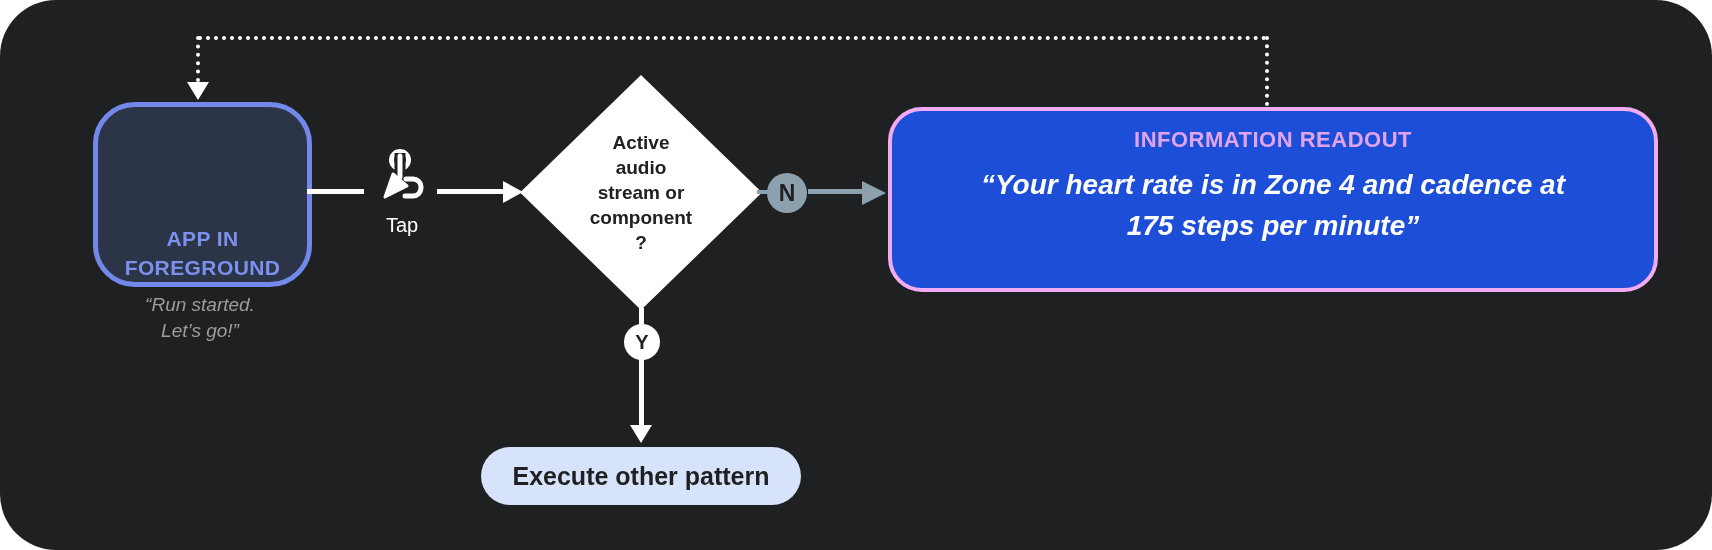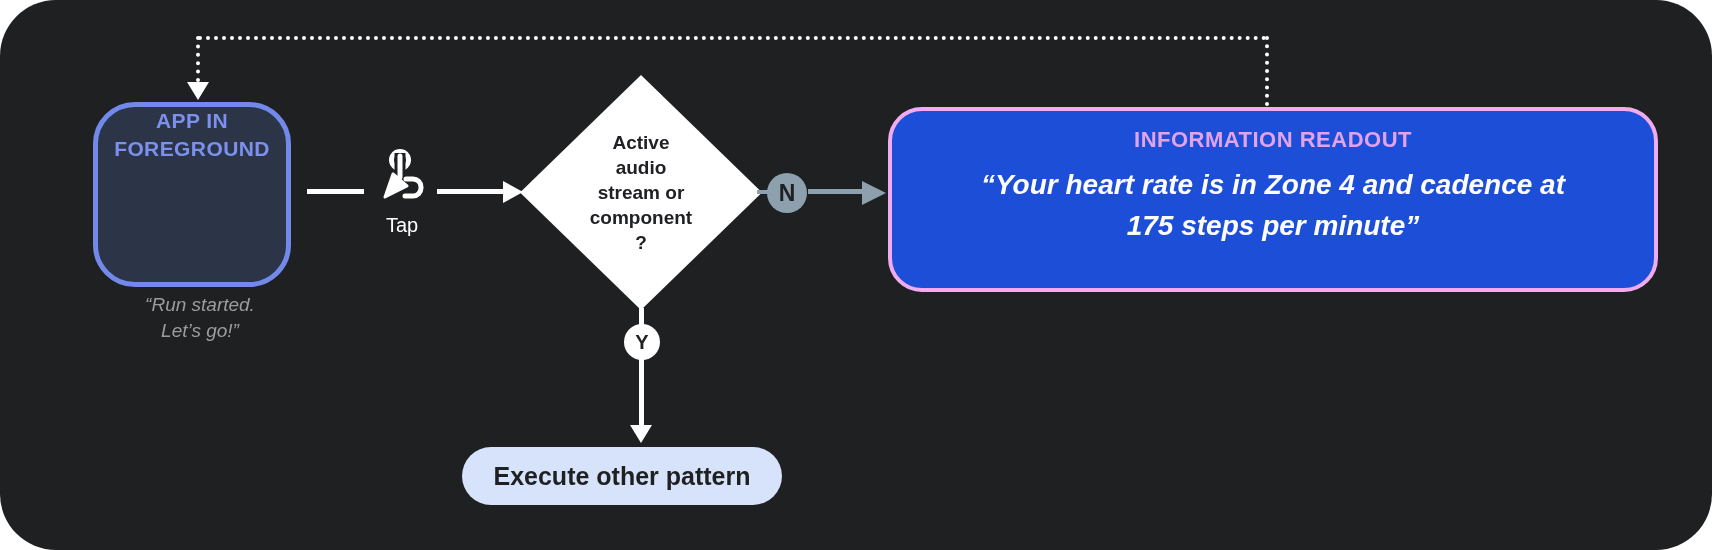--- a/index.html
+++ b/index.html
@@ -1,23 +1,23 @@
 <!DOCTYPE html>
 <html><head>
 <meta charset="utf-8">
 <style>
   html,body{margin:0;padding:0;background:#ffffff;font-family:"Liberation Sans","DejaVu Sans",sans-serif;}
   .canvas{position:relative;width:1712px;height:550px;background:#1f2021;border-radius:56px;overflow:hidden;}
   .abs{position:absolute;}
   .preline{white-space:pre-line;}
 
   
-  .app-node{left:93px;top:102px;width:198px;height:185px;box-sizing:border-box;
+  .app-node{left:93px;top:102px;width:219px;height:185px;box-sizing:border-box;
     background:#2c3447;border:5px solid #7289ea;border-radius:42px;
-    display:flex;align-items:flex-start;justify-content:center;text-align:center;}
+    display:flex;align-items:flex-end;justify-content:center;text-align:center;}
   .app-node .label{color:#7c91ee;font-size:21px;font-weight:700;line-height:1.35;letter-spacing:.4px;}
   .app-quote{left:83px;top:292px;width:234px;text-align:center;color:#9c9c9e;
     font-size:19px;font-style:italic;line-height:1.35;}
 
   
   .line-h{height:5px;background:#ffffff;}
   .line-v{width:5px;background:#ffffff;}
   .line-h.gray{background:#8da0ae;}
   .head-right{width:0;height:0;border-top:11px solid transparent;border-bottom:11px solid transparent;border-left:20px solid #ffffff;}
   .head-right.gray{border-left:24px solid #8da0ae;border-top-width:12px;border-bottom-width:12px;}
@@ -42,21 +42,21 @@
 
   
   .readout{left:888px;top:107px;width:770px;height:185px;box-sizing:border-box;
     background:#1d4ed8;border:4px solid #f0abf3;border-radius:34px;
     display:flex;flex-direction:column;align-items:center;padding-top:16px;}
   .readout .title{color:#e2a3ea;font-size:22px;font-weight:800;letter-spacing:.5px;}
   .readout .quote{margin-top:12px;color:#fdfdfd;font-size:28px;font-weight:700;font-style:italic;
     line-height:1.45;text-align:center;}
 
   
-  .pill{left:462px;top:447px;width:320px;height:58px;background:#d7e3fa;border-radius:29px;
+  .pill{left:481px;top:447px;width:320px;height:58px;background:#d7e3fa;border-radius:29px;
     display:flex;align-items:center;justify-content:center;}
   .pill .label{color:#1f2021;font-size:25px;font-weight:700;}
 </style>
 </head>
 <body>
 
 <div class="canvas">
 
   <div class="abs dot-h" style="left:198px;top:36px;width:1069px;"></div>
   <div class="abs dot-v" style="left:196px;top:36px;height:46px;"></div>

